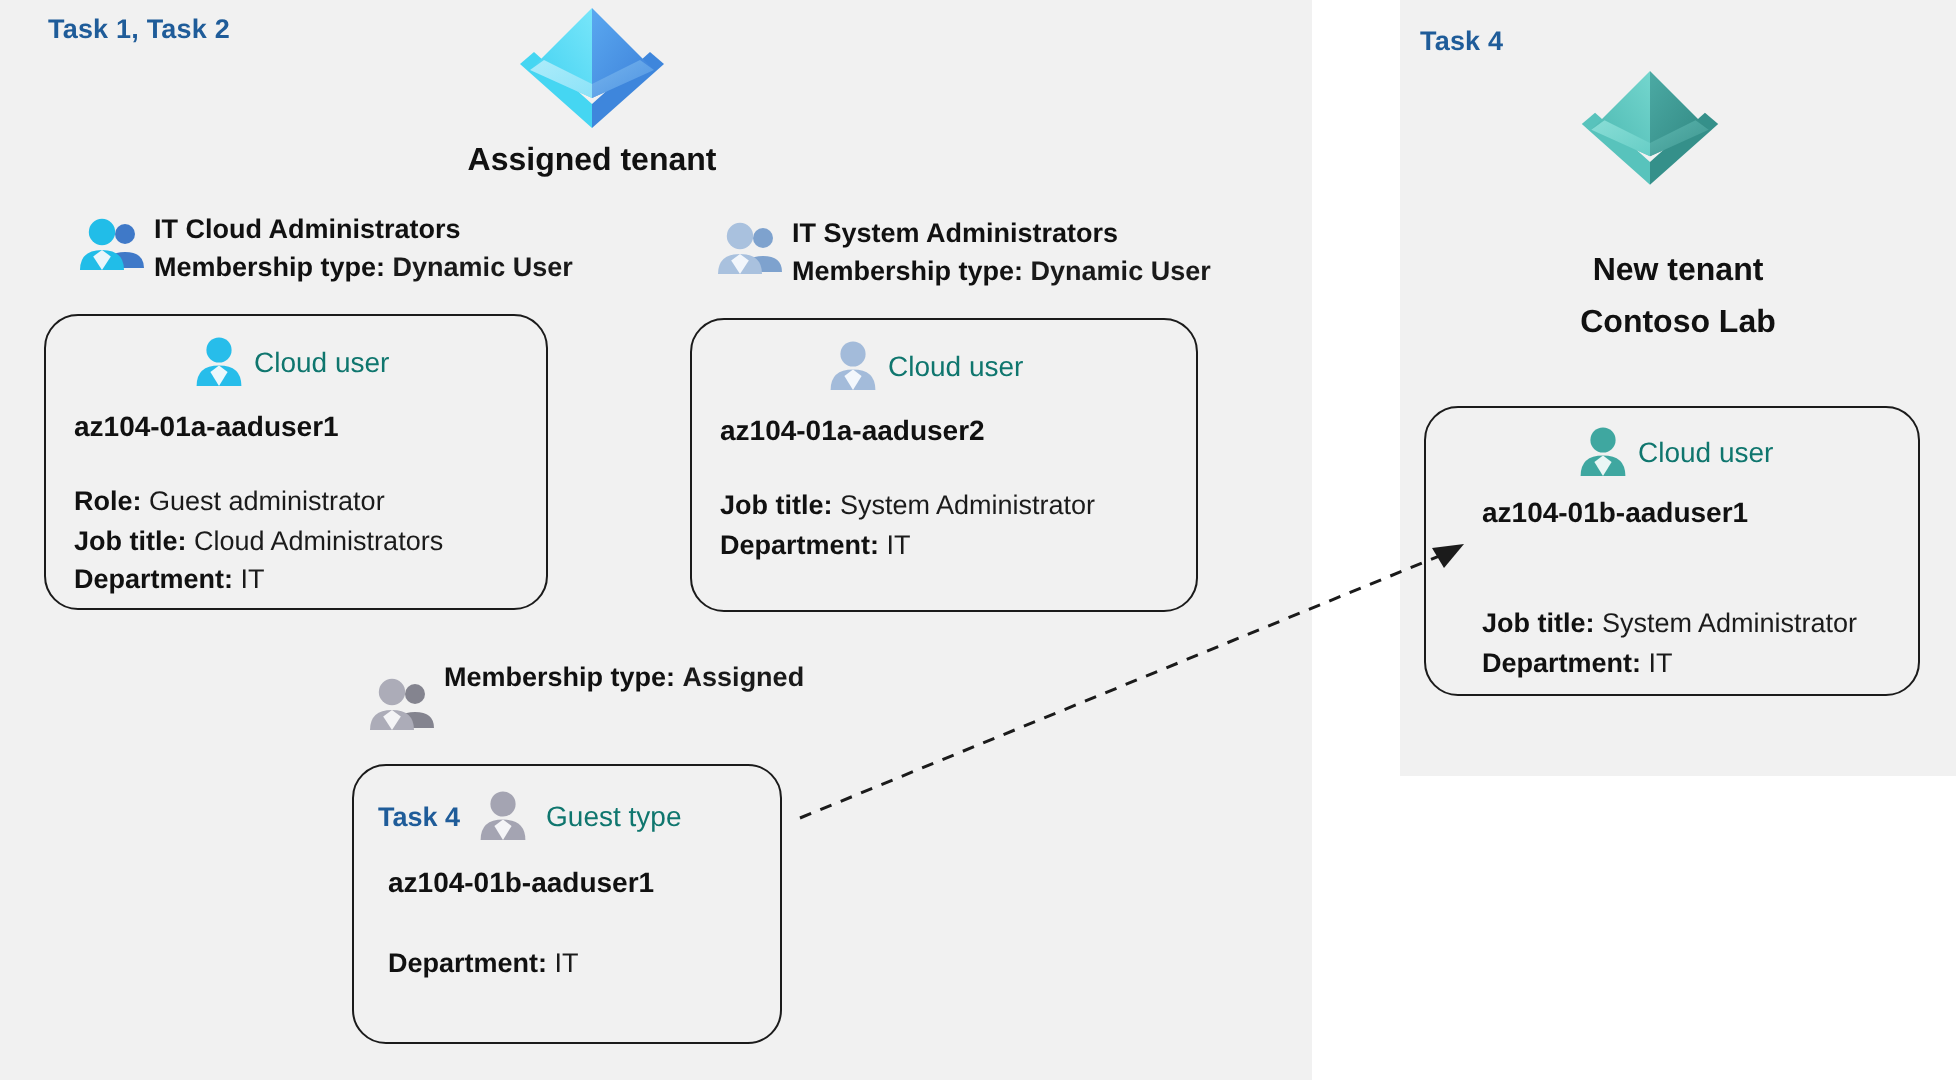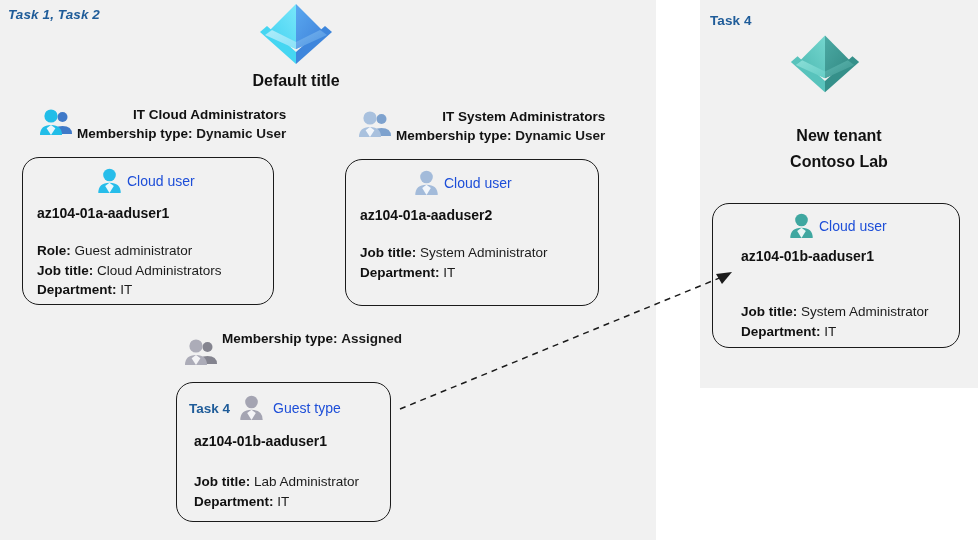--- a/index.html
+++ b/index.html
@@ -20,21 +20,21 @@
   .abs{position:absolute;white-space:nowrap;}
 
   .task-label{
     color:#1F5C99;font-weight:bold;font-size:13.5px;letter-spacing:.1px;
   }
   .tenant-title{
     font-weight:bold;font-size:16px;color:#111111;text-align:center;
   }
 
   
-  .group{position:absolute;text-align:right;}
+  .group{position:absolute;}
   .group .g-name{
     font-weight:bold;font-size:13.5px;color:#111;white-space:nowrap;line-height:16px;
   }
   .group .g-mtype{
     font-size:13.5px;color:#111;white-space:nowrap;line-height:18px;margin-top:2px;
   }
   .group .g-mtype b{font-weight:bold;}
   .group .g-mtype span{font-weight:bold;color:#1a1a1a;}
 
   
@@ -42,21 +42,21 @@
     position:absolute;
     background:#F1F1F1;
     border:1.3px solid #1b1b1b;
     border-radius:17px;
     box-sizing:border-box;
   }
   .card-head{
     position:absolute;display:flex;align-items:center;gap:5px;
   }
   .card-head .ctype{
-    font-size:14px;color:#1d4ed8;white-space:nowrap;font-weight:normal;
+    font-size:14px;color:#0f766e;white-space:nowrap;font-weight:normal;
   }
   .card-head .tasktag{
     color:#1F5C99;font-weight:bold;font-size:13.5px;margin-right:4px;
   }
   .card-uname{
     position:absolute;font-weight:bold;font-size:14px;color:#111;white-space:nowrap;
   }
   .kv{position:absolute;font-size:13.5px;color:#111;white-space:nowrap;line-height:19.5px;}
   .kv div b{font-weight:bold;}
   .kv div span{font-weight:normal;color:#1b1b1b;}
@@ -70,21 +70,21 @@
   #connector{position:absolute;left:0;top:0;width:978px;height:540px;pointer-events:none;}
 </style>
 </head>
 <body>
 
 <div class="stage">
 
   <div class="panel" id="panel-left"></div>
   <div class="panel" id="panel-right"></div>
 
-  <div class="abs task-label" style="left:8px;top:7px;font-style:italic;">Task 1, Task 2</div>
+  <div class="abs task-label" style="left:24px;top:7px;">Task 1, Task 2</div>
 
   <div class="icon-abs" style="left:258px;top:2px;">
     <svg width="76" height="62" viewBox="0 0 76 62">
       <defs>
         <linearGradient id="dL" x1="0" y1="1" x2="1" y2="0">
           <stop offset="0%" stop-color="#3ED0F0"></stop>
             <stop offset="100%" stop-color="#78E6FA"></stop>
         </linearGradient>
         <linearGradient id="dR" x1="0" y1="0" x2="1" y2="1">
           <stop offset="0%" stop-color="#5AA8F0"></stop>
@@ -102,21 +102,21 @@
 
       <polygon points="38,62 2,30 9,24 38,50" fill="#45D6F2"></polygon>
       <polygon points="38,62 74,30 67,24 38,50" fill="#3E86DC"></polygon>
 
       <polygon points="38,2 7,33 38,47" fill="url(#dL)"></polygon>
       <polygon points="38,2 69,33 38,47" fill="url(#dR)"></polygon>
       <polygon points="7,33 38,47 38,40 14,28" fill="url(#dBL)" opacity="0.92"></polygon>
       <polygon points="69,33 38,47 38,40 62,28" fill="url(#dBR)" opacity="0.92"></polygon>
     </svg>
   </div>
-  <div class="abs tenant-title" style="left:196px;top:72px;width:200px;">Default title</div>
+  <div class="abs tenant-title" style="left:196px;top:72px;width:200px;">Assigned tenant</div>
 
   <div class="icon-abs" style="left:39px;top:108px;">
     <svg width="34" height="30" viewBox="0 0 34 30">
       <circle cx="23.5" cy="9" r="5" fill="#3F79C8"></circle>
       <path d="M14 26 q0-8 9.5-8 q9.5 0 9.5 8 z" fill="#3F79C8"></path>
       <circle cx="12" cy="8" r="6.6" fill="#21BDE8"></circle>
       <path d="M1 27 q0-10 11-10 q11 0 11 10 z" fill="#21BDE8"></path>
       <path d="M12 17 l-4.4 3.2 l4.4 6.8 l4.4 -6.8 z" fill="#EAF6FB"></path>
     </svg>
   </div>
@@ -196,21 +196,20 @@
         <svg width="25" height="26" viewBox="0 0 25 26">
           <circle cx="12.5" cy="7" r="6.3" fill="#A4A4B2"></circle>
           <path d="M1.3 25 q0-10.2 11.2-10.2 q11.2 0 11.2 10.2 z" fill="#A4A4B2"></path>
           <path d="M12.5 14.8 l-4.3 3.2 l4.3 7 l4.3 -7 z" fill="#F4F4F7"></path>
         </svg>
       </span>
       <span class="ctype" style="margin-left:4px;">Guest type</span>
     </div>
     <div class="card-uname" style="left:17px;top:50px;">az104-01b-aaduser1</div>
     <div class="kv" style="left:17px;top:89px;">
-      <div><b>Job title:</b> <span>Lab Administrator</span></div>
       <div><b>Department:</b> <span>IT</span></div>
     </div>
   </div>
 
   <div class="abs task-label" style="left:710px;top:13px;">Task 4</div>
 
   <div class="icon-abs" style="left:789px;top:33px;">
     <svg width="72" height="60" viewBox="0 0 76 62">
       <defs>
         <linearGradient id="tL" x1="0" y1="1" x2="1" y2="0">

